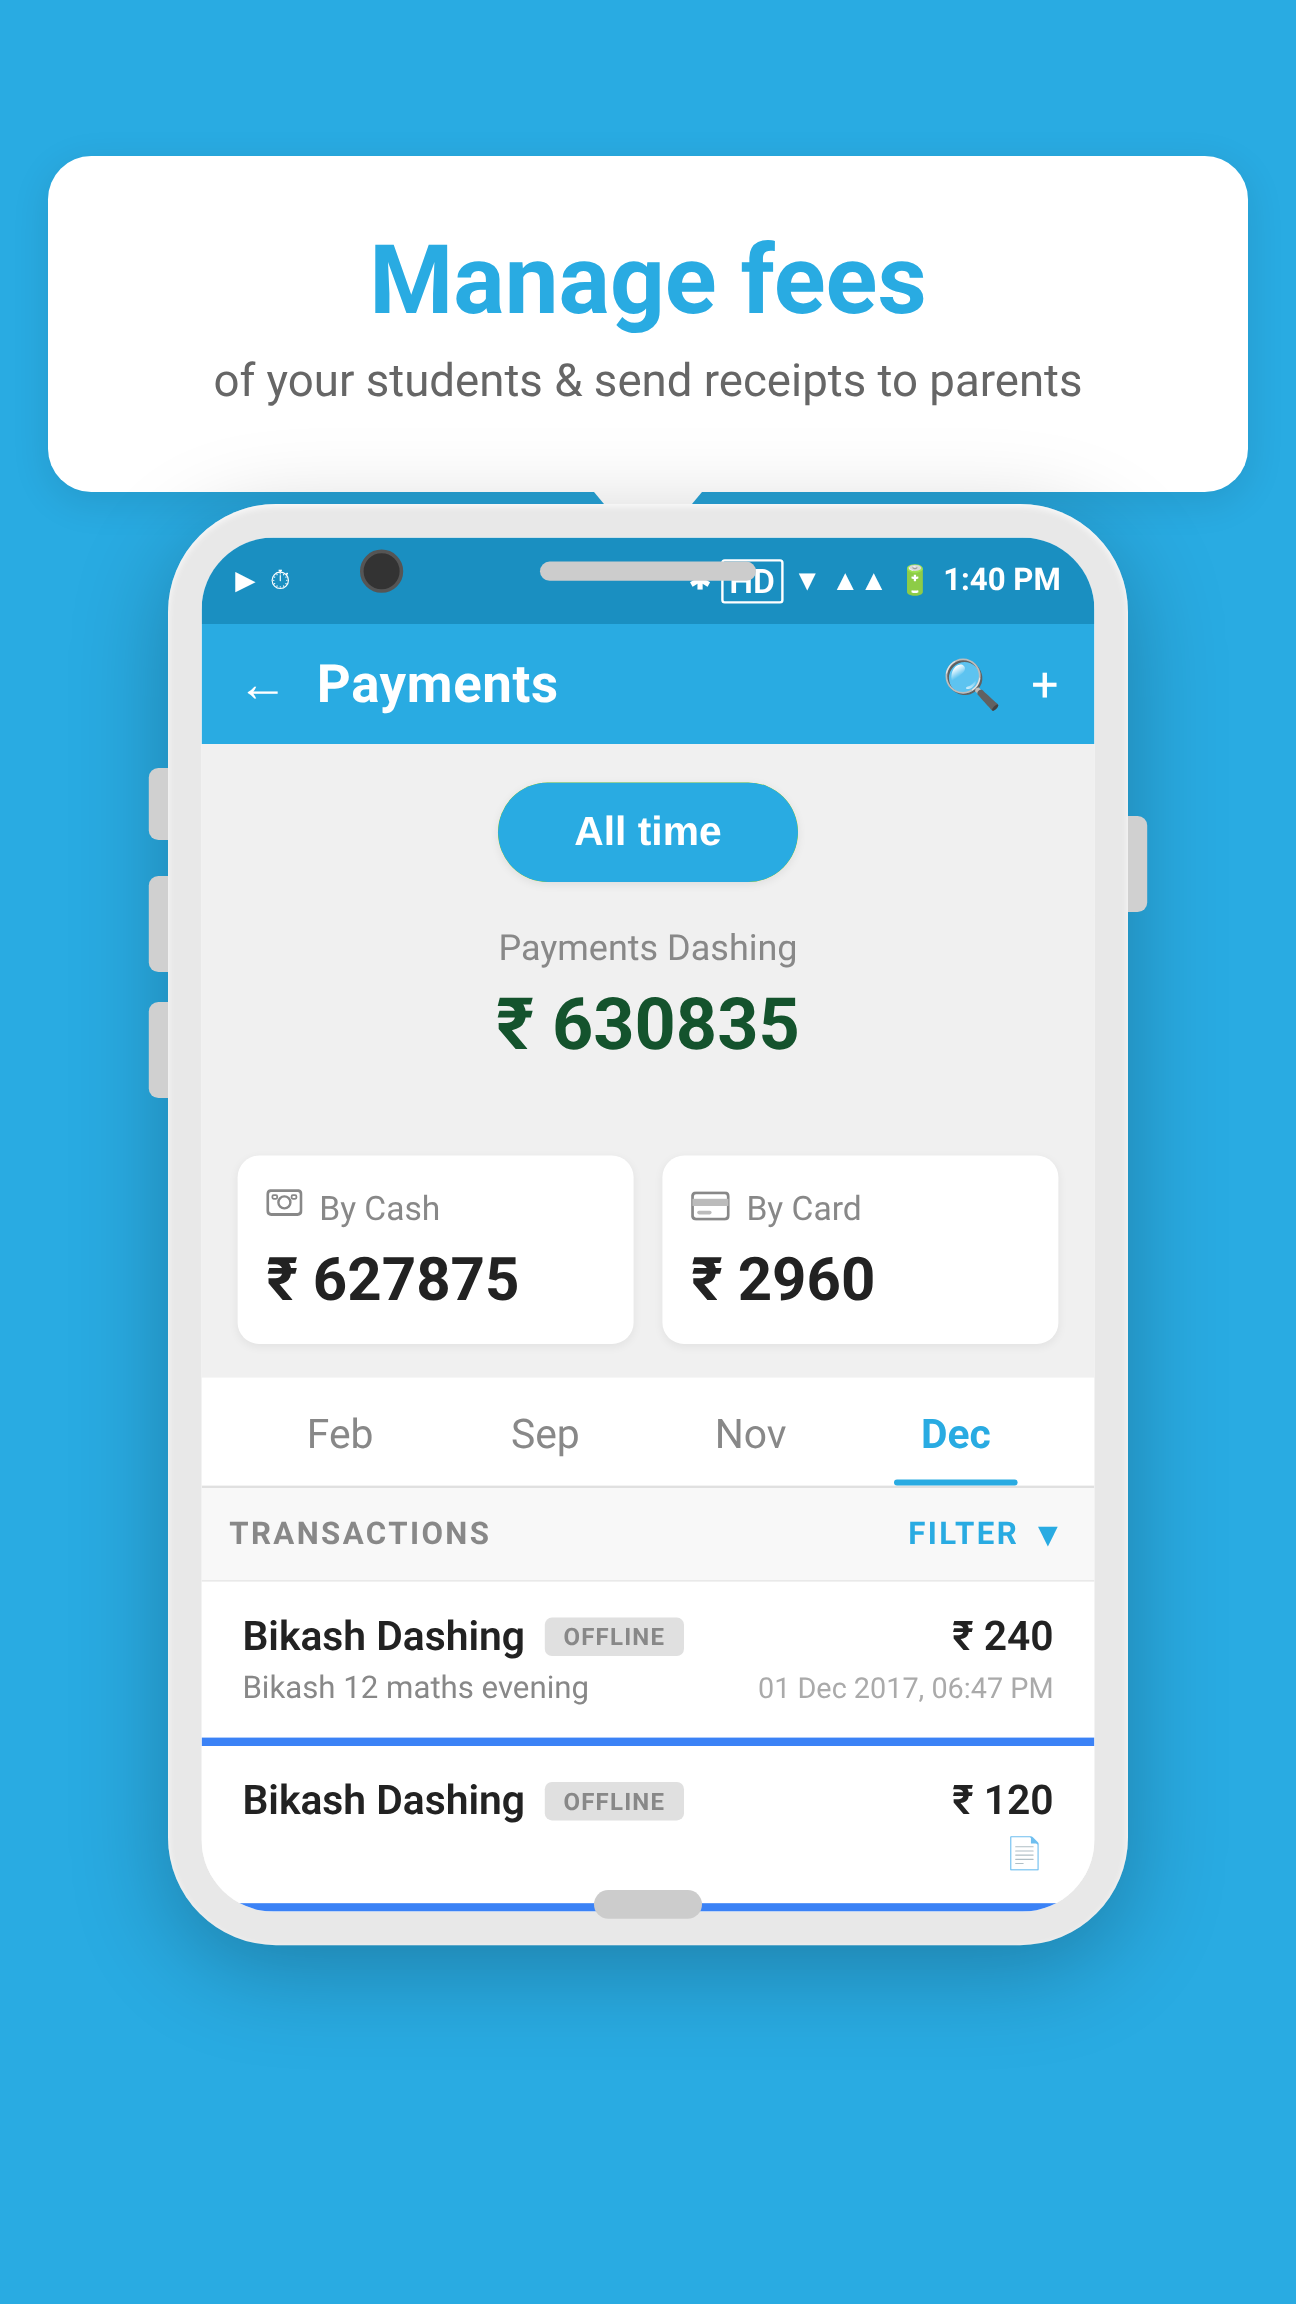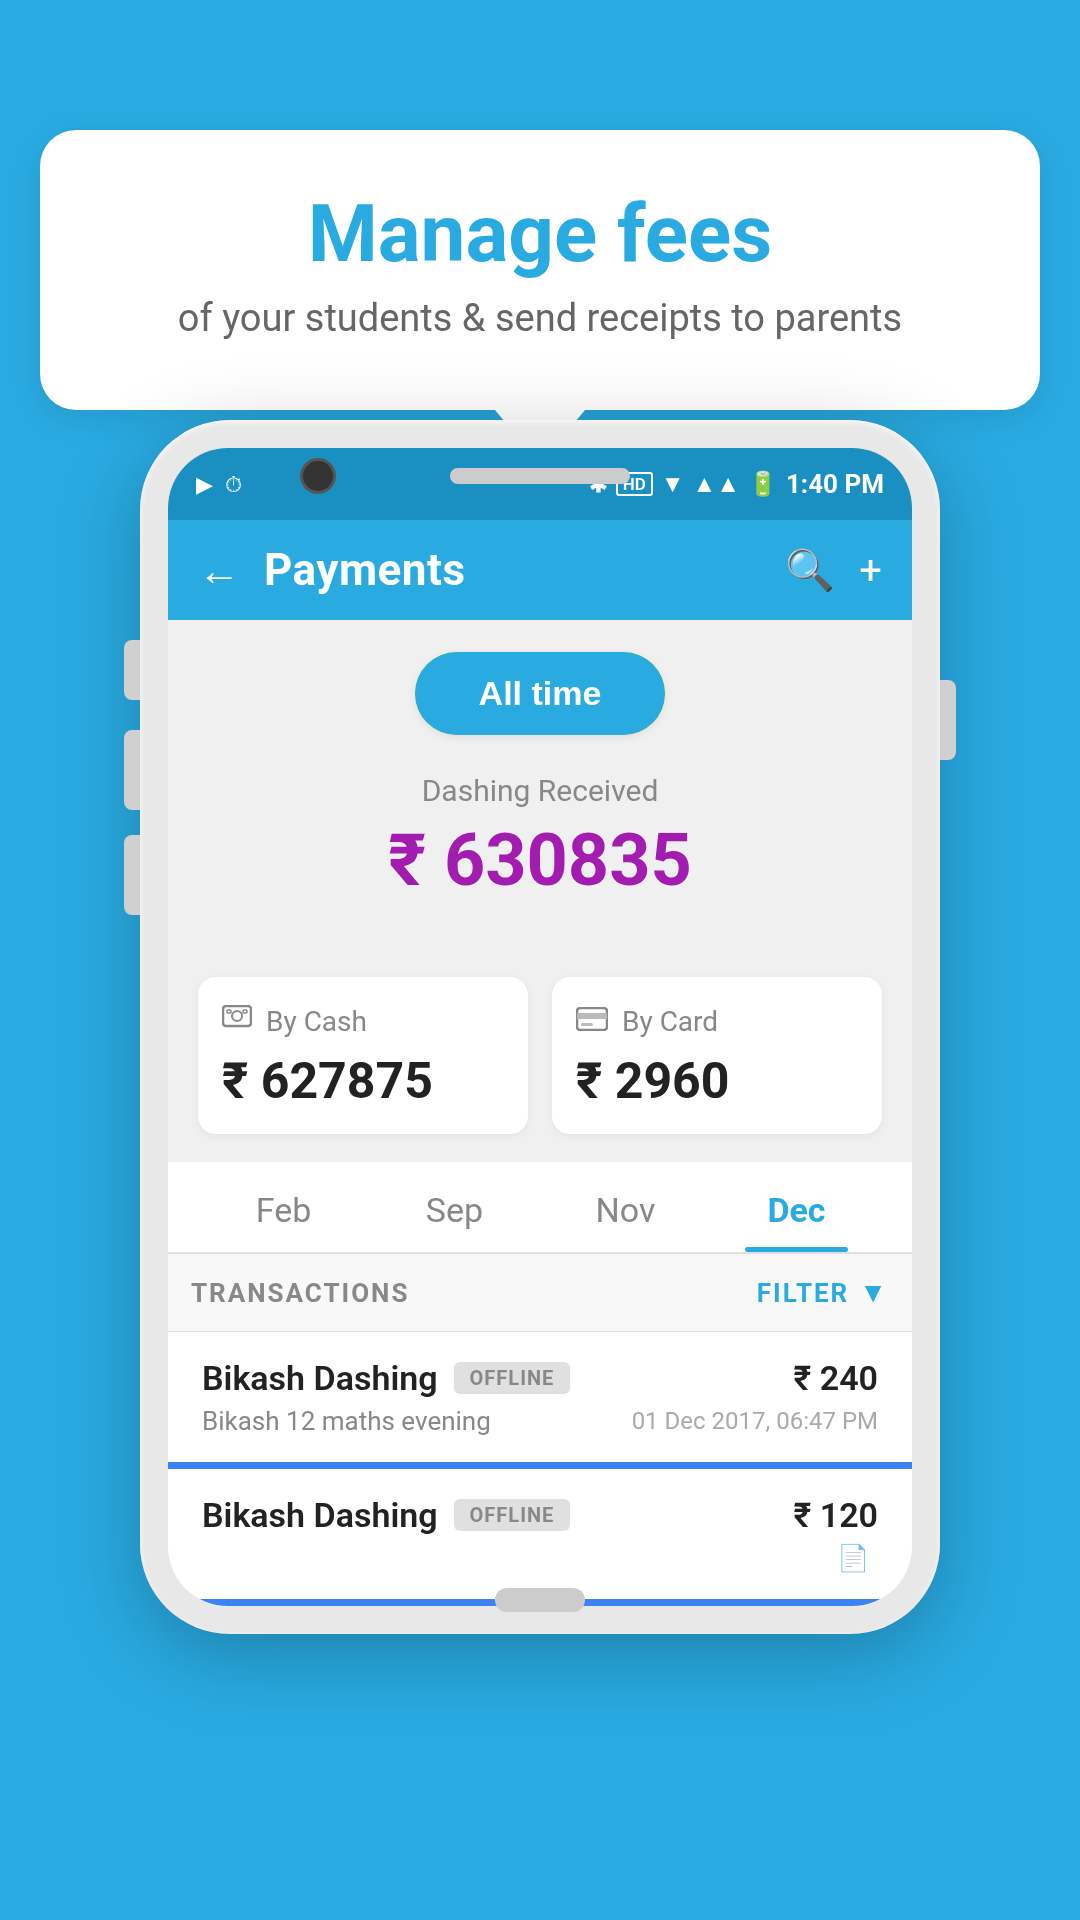--- a/index.html
+++ b/index.html
@@ -236,23 +236,23 @@
       background: #f0f0f0;
       text-align: center;
       padding: 10px 0 30px;
     }
     .payments-label {
       font-size: 30px;
       color: #888;
       margin-bottom: 10px;
     }
     .payments-amount {
-      font-size: 72px;
-      font-weight: 700;
-      color: #a21caf;
+      font-size: 60px;
+      font-weight: 700;
+      color: #14532d;
     }
 
     
     .payment-methods {
       display: flex;
       gap: 24px;
       padding: 0 30px 28px;
       background: #f0f0f0;
     }
     .method-card {
@@ -419,21 +419,21 @@
 
     <div class="phone-screen">
 
       <div class="status-bar">
         <div class="status-left">
           <span class="status-icon">▶</span>
           <span class="status-icon">⏱</span>
         </div>
         <div class="status-right">
           <span style="font-size:22px;">✱</span>
-          <span style="font-size:17px;border:2px solid white;padding:0 5px;border-radius:3px;">HD</span>
+          <span style="font-size:28px;border:2px solid white;padding:0 5px;border-radius:3px;">HD</span>
           <span>▼</span>
           <span>▲▲</span>
           <span>🔋</span>
           <span style="font-size:26px;font-weight:700;">1:40 PM</span>
         </div>
       </div>
 
       <div class="app-bar">
         <span class="app-bar-back">←</span>
         <span class="app-bar-title">Payments</span>
@@ -443,21 +443,21 @@
 
       <div class="content">
 
         <div class="toggle-row">
           <div class="toggle-pill">
             <button class="toggle-btn active">All time</button>
           </div>
         </div>
 
         <div class="payments-card">
-          <div class="payments-label">Dashing Received</div>
+          <div class="payments-label">Payments Dashing</div>
           <div class="payments-amount">₹ 630835</div>
         </div>
 
         <div class="payment-methods">
           <div class="method-card">
             <div class="method-header">
               <span class="method-icon">
                 <svg width="30" height="26" viewBox="0 0 30 26" fill="none">
                   <rect x="1" y="1" width="28" height="20" rx="3" stroke="#888" stroke-width="2.5" fill="none"></rect>
                   <circle cx="15" cy="11" r="5" stroke="#888" stroke-width="2" fill="none"></circle>

